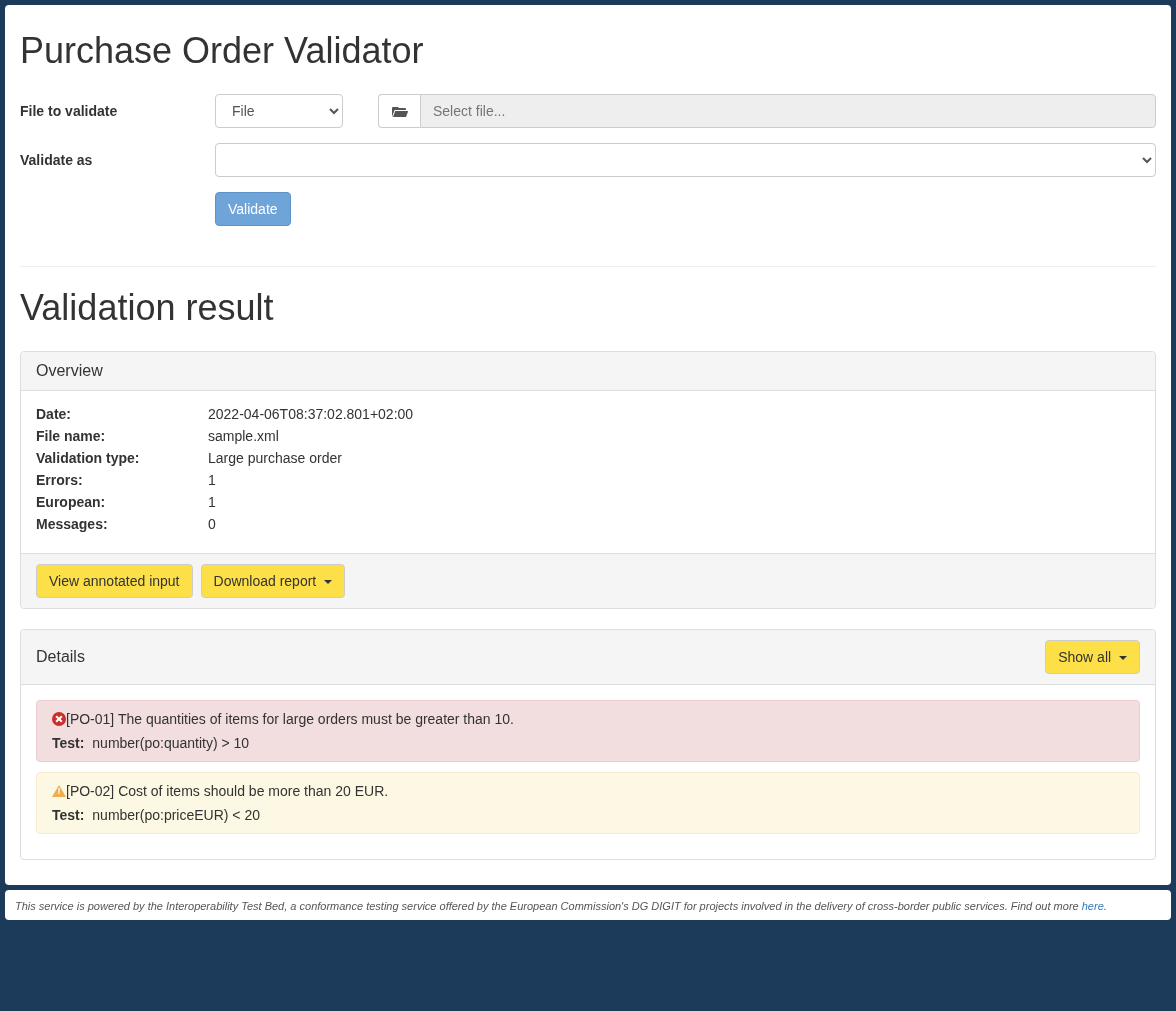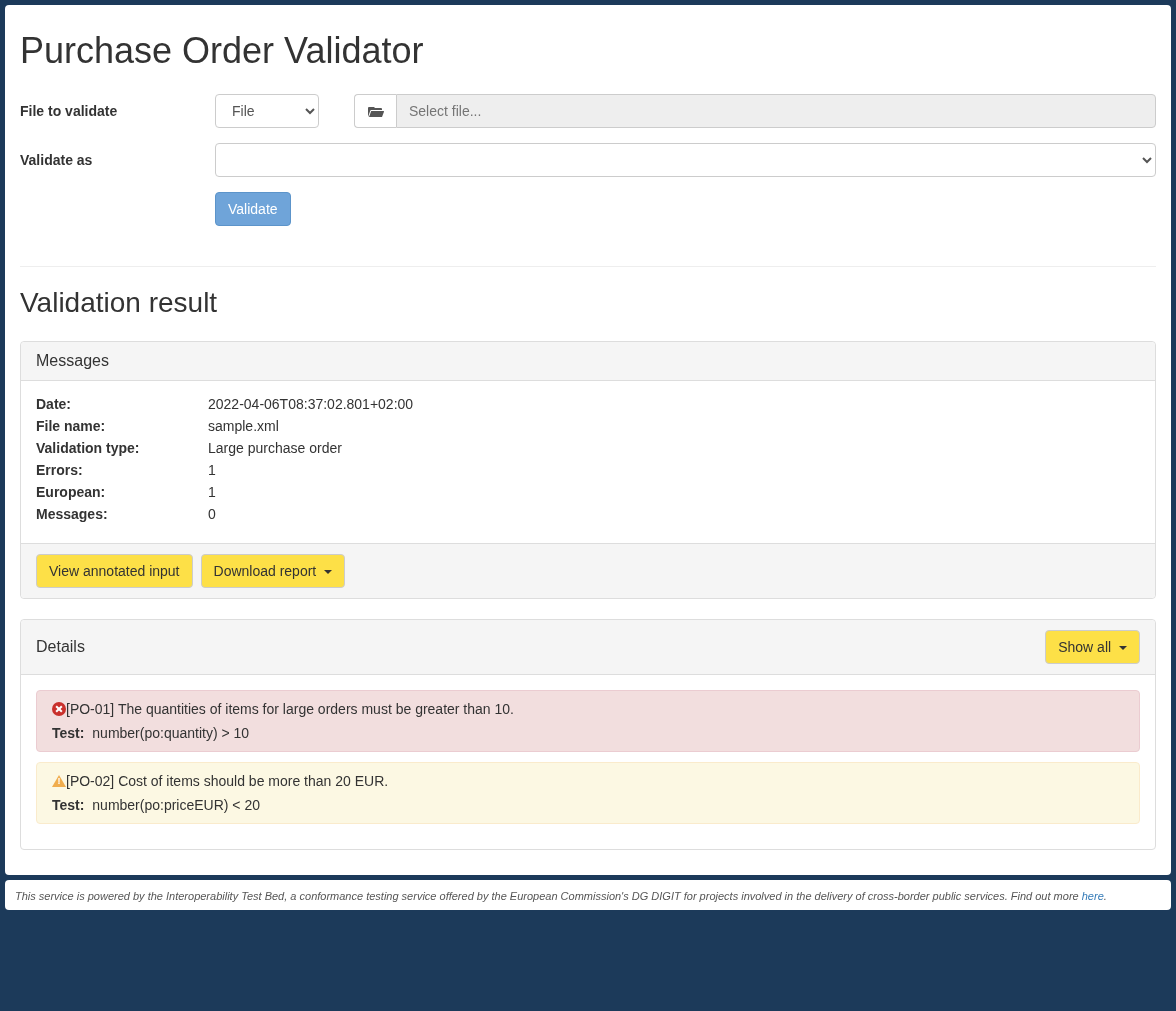--- a/index.html
+++ b/index.html
@@ -22,21 +22,21 @@
     padding: 15px 15px 5px 15px;
     margin-bottom: 5px;
   }
   h1.page-title {
     font-size: 36px;
     font-weight: 500;
     margin: 10px 0 22px 0;
     color: #333;
   }
   h1.result-title {
-    font-size: 28px;
+    font-size: 36px;
     font-weight: 500;
     margin: 10px 0 22px 0;
     color: #333;
   }
   .form-group {
     display: flex;
     align-items: center;
     margin-bottom: 15px;
   }
   .form-group .col-label {
@@ -56,21 +56,21 @@
     height: 34px;
     padding: 6px 12px;
     font-size: 14px;
     line-height: 1.42857143;
     color: #555;
     background-color: #fff;
     border: 1px solid #ccc;
     border-radius: 4px;
     outline: none;
   }
-  .select-file-type { width: 104px; }
+  .select-file-type { width: 128px; }
   .input-group {
     display: flex;
     flex: 1;
   }
   .input-group-addon {
     width: 42px;
     padding: 6px 12px;
     background-color: #fff;
     border: 1px solid #ccc;
     border-right: none;
@@ -274,21 +274,21 @@
     <div class="button-row">
       <button class="btn btn-primary">Validate</button>
     </div>
 
     <hr>
 
     <h1 class="result-title">Validation result</h1>
 
     <div class="panel">
       <div class="panel-heading">
-        <span class="panel-title">Messages</span>
+        <span class="panel-title">Overview</span>
       </div>
       <div class="panel-body">
         <div class="dl-row">
           <dt>Date:</dt>
           <dd>2022-04-06T08:37:02.801+02:00</dd>
         </div>
         <div class="dl-row">
           <dt>File name:</dt>
           <dd>sample.xml</dd>
         </div>

